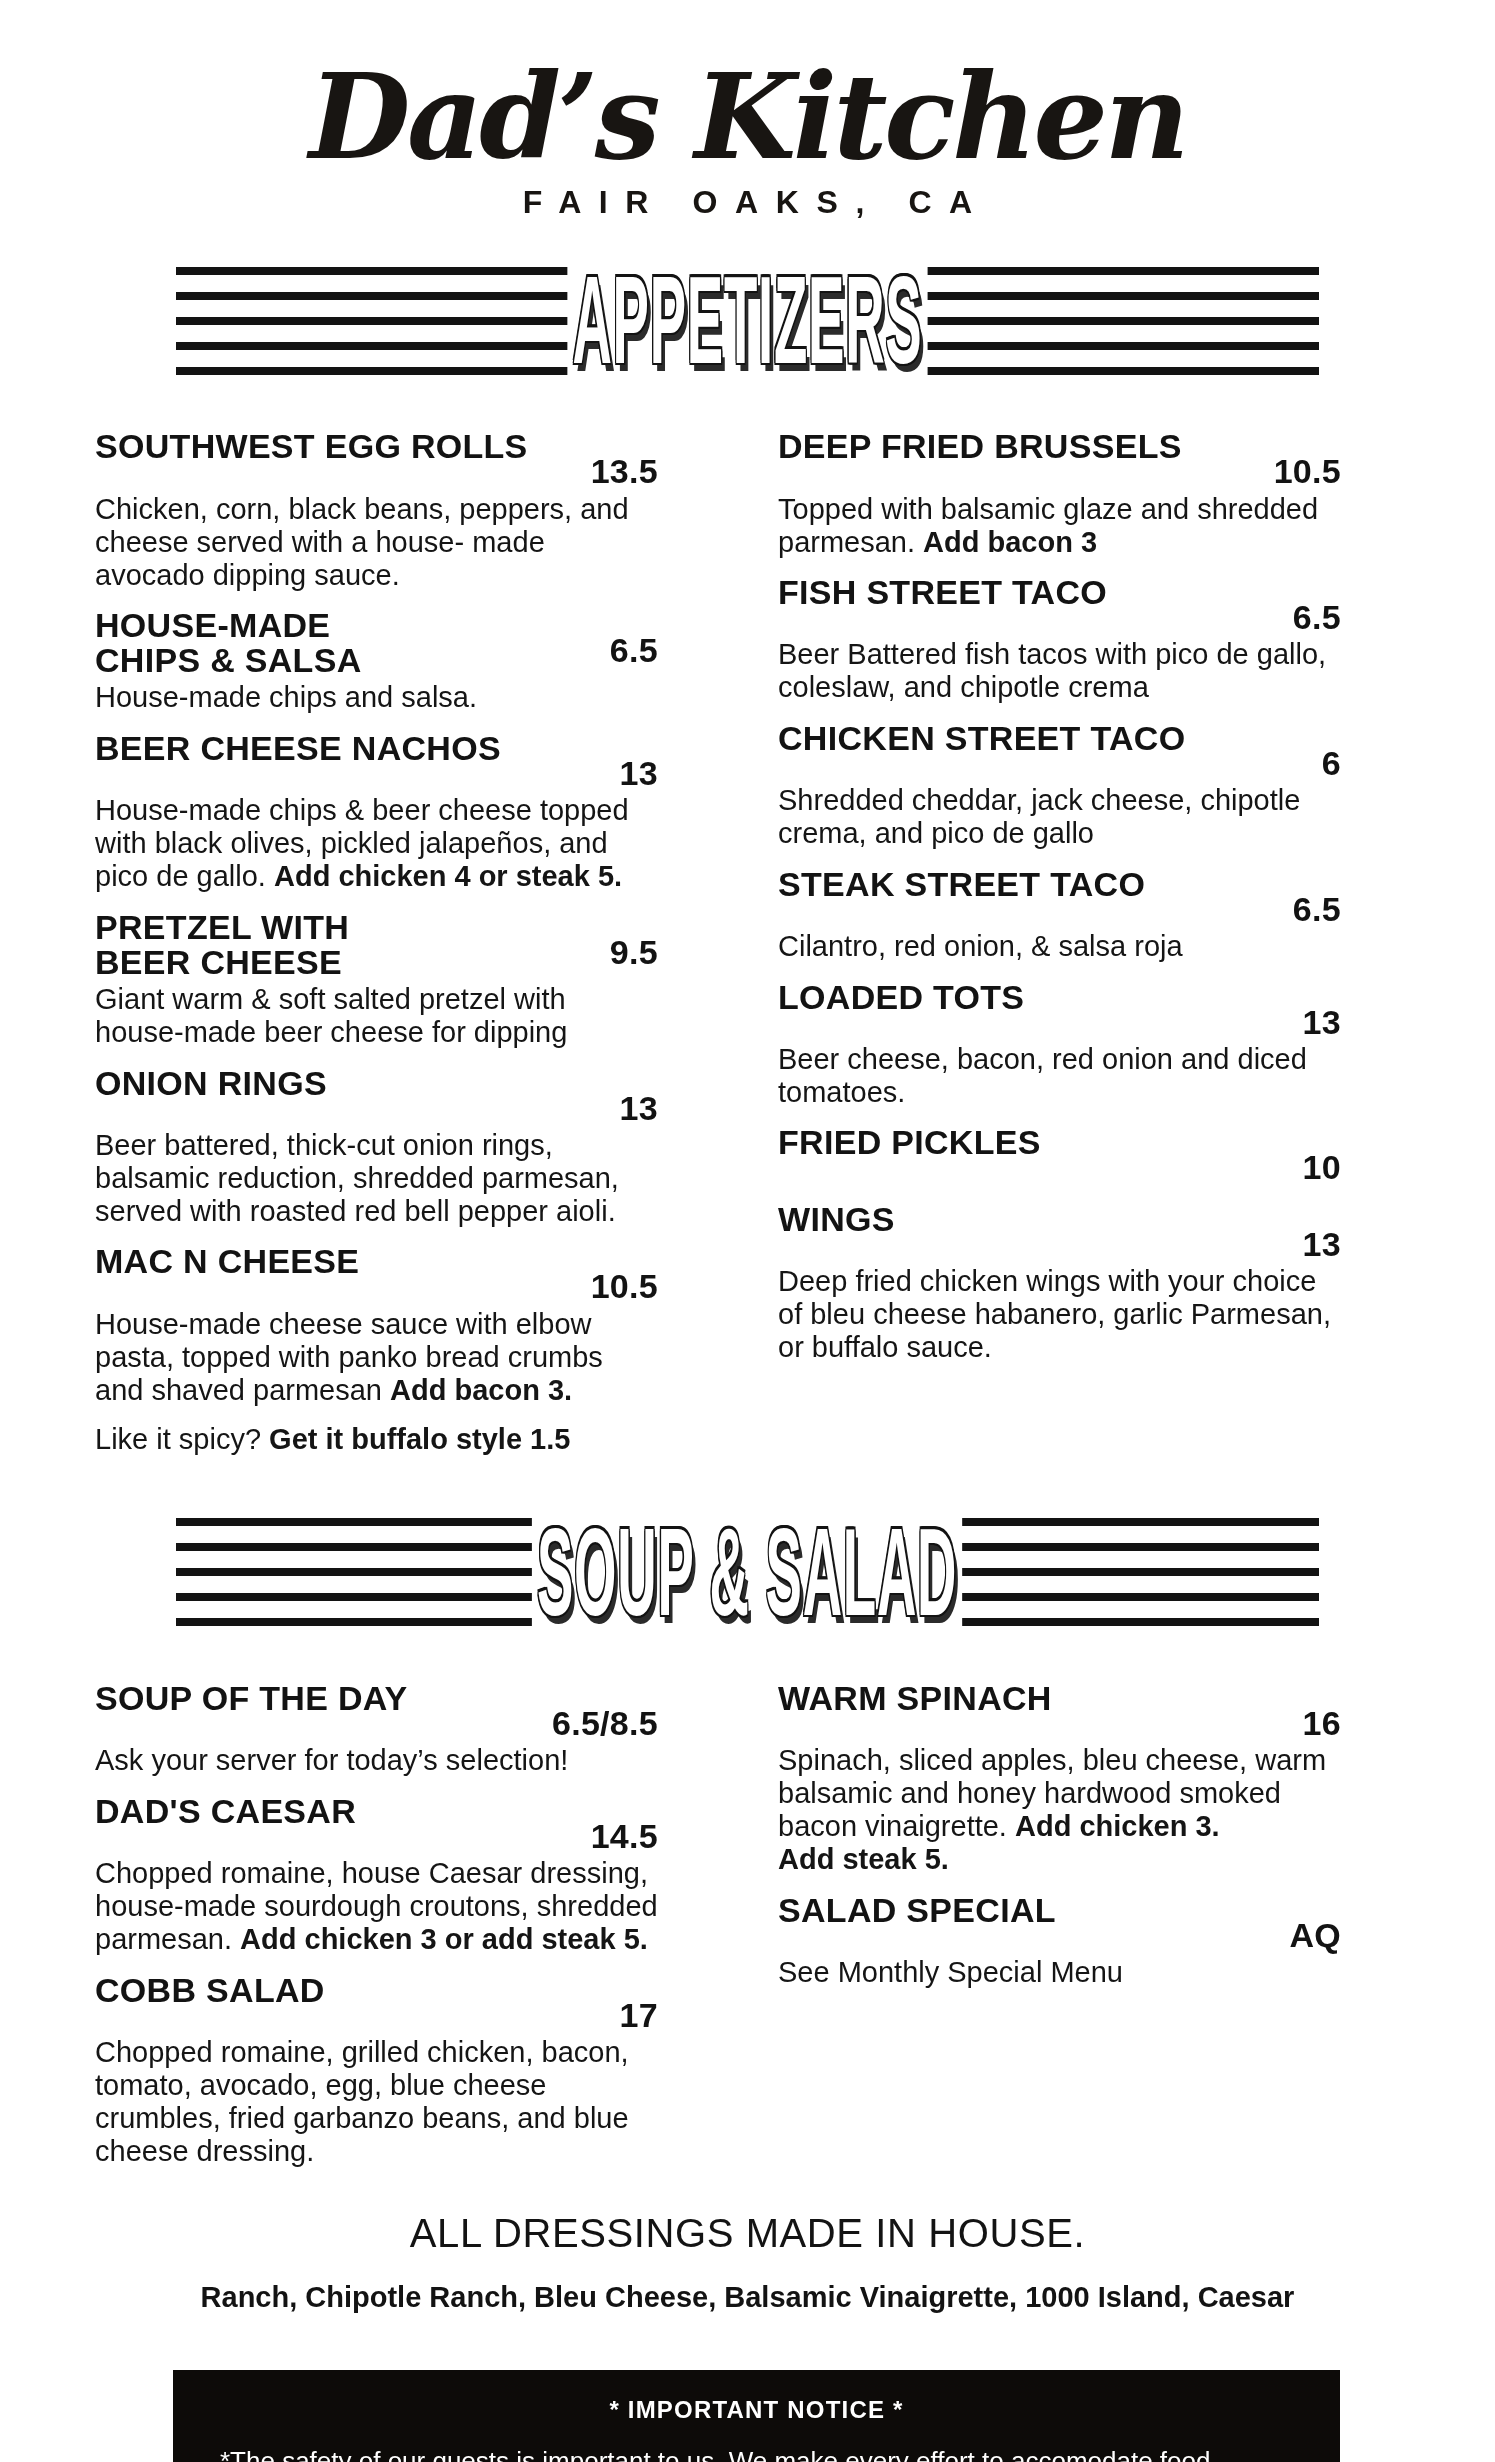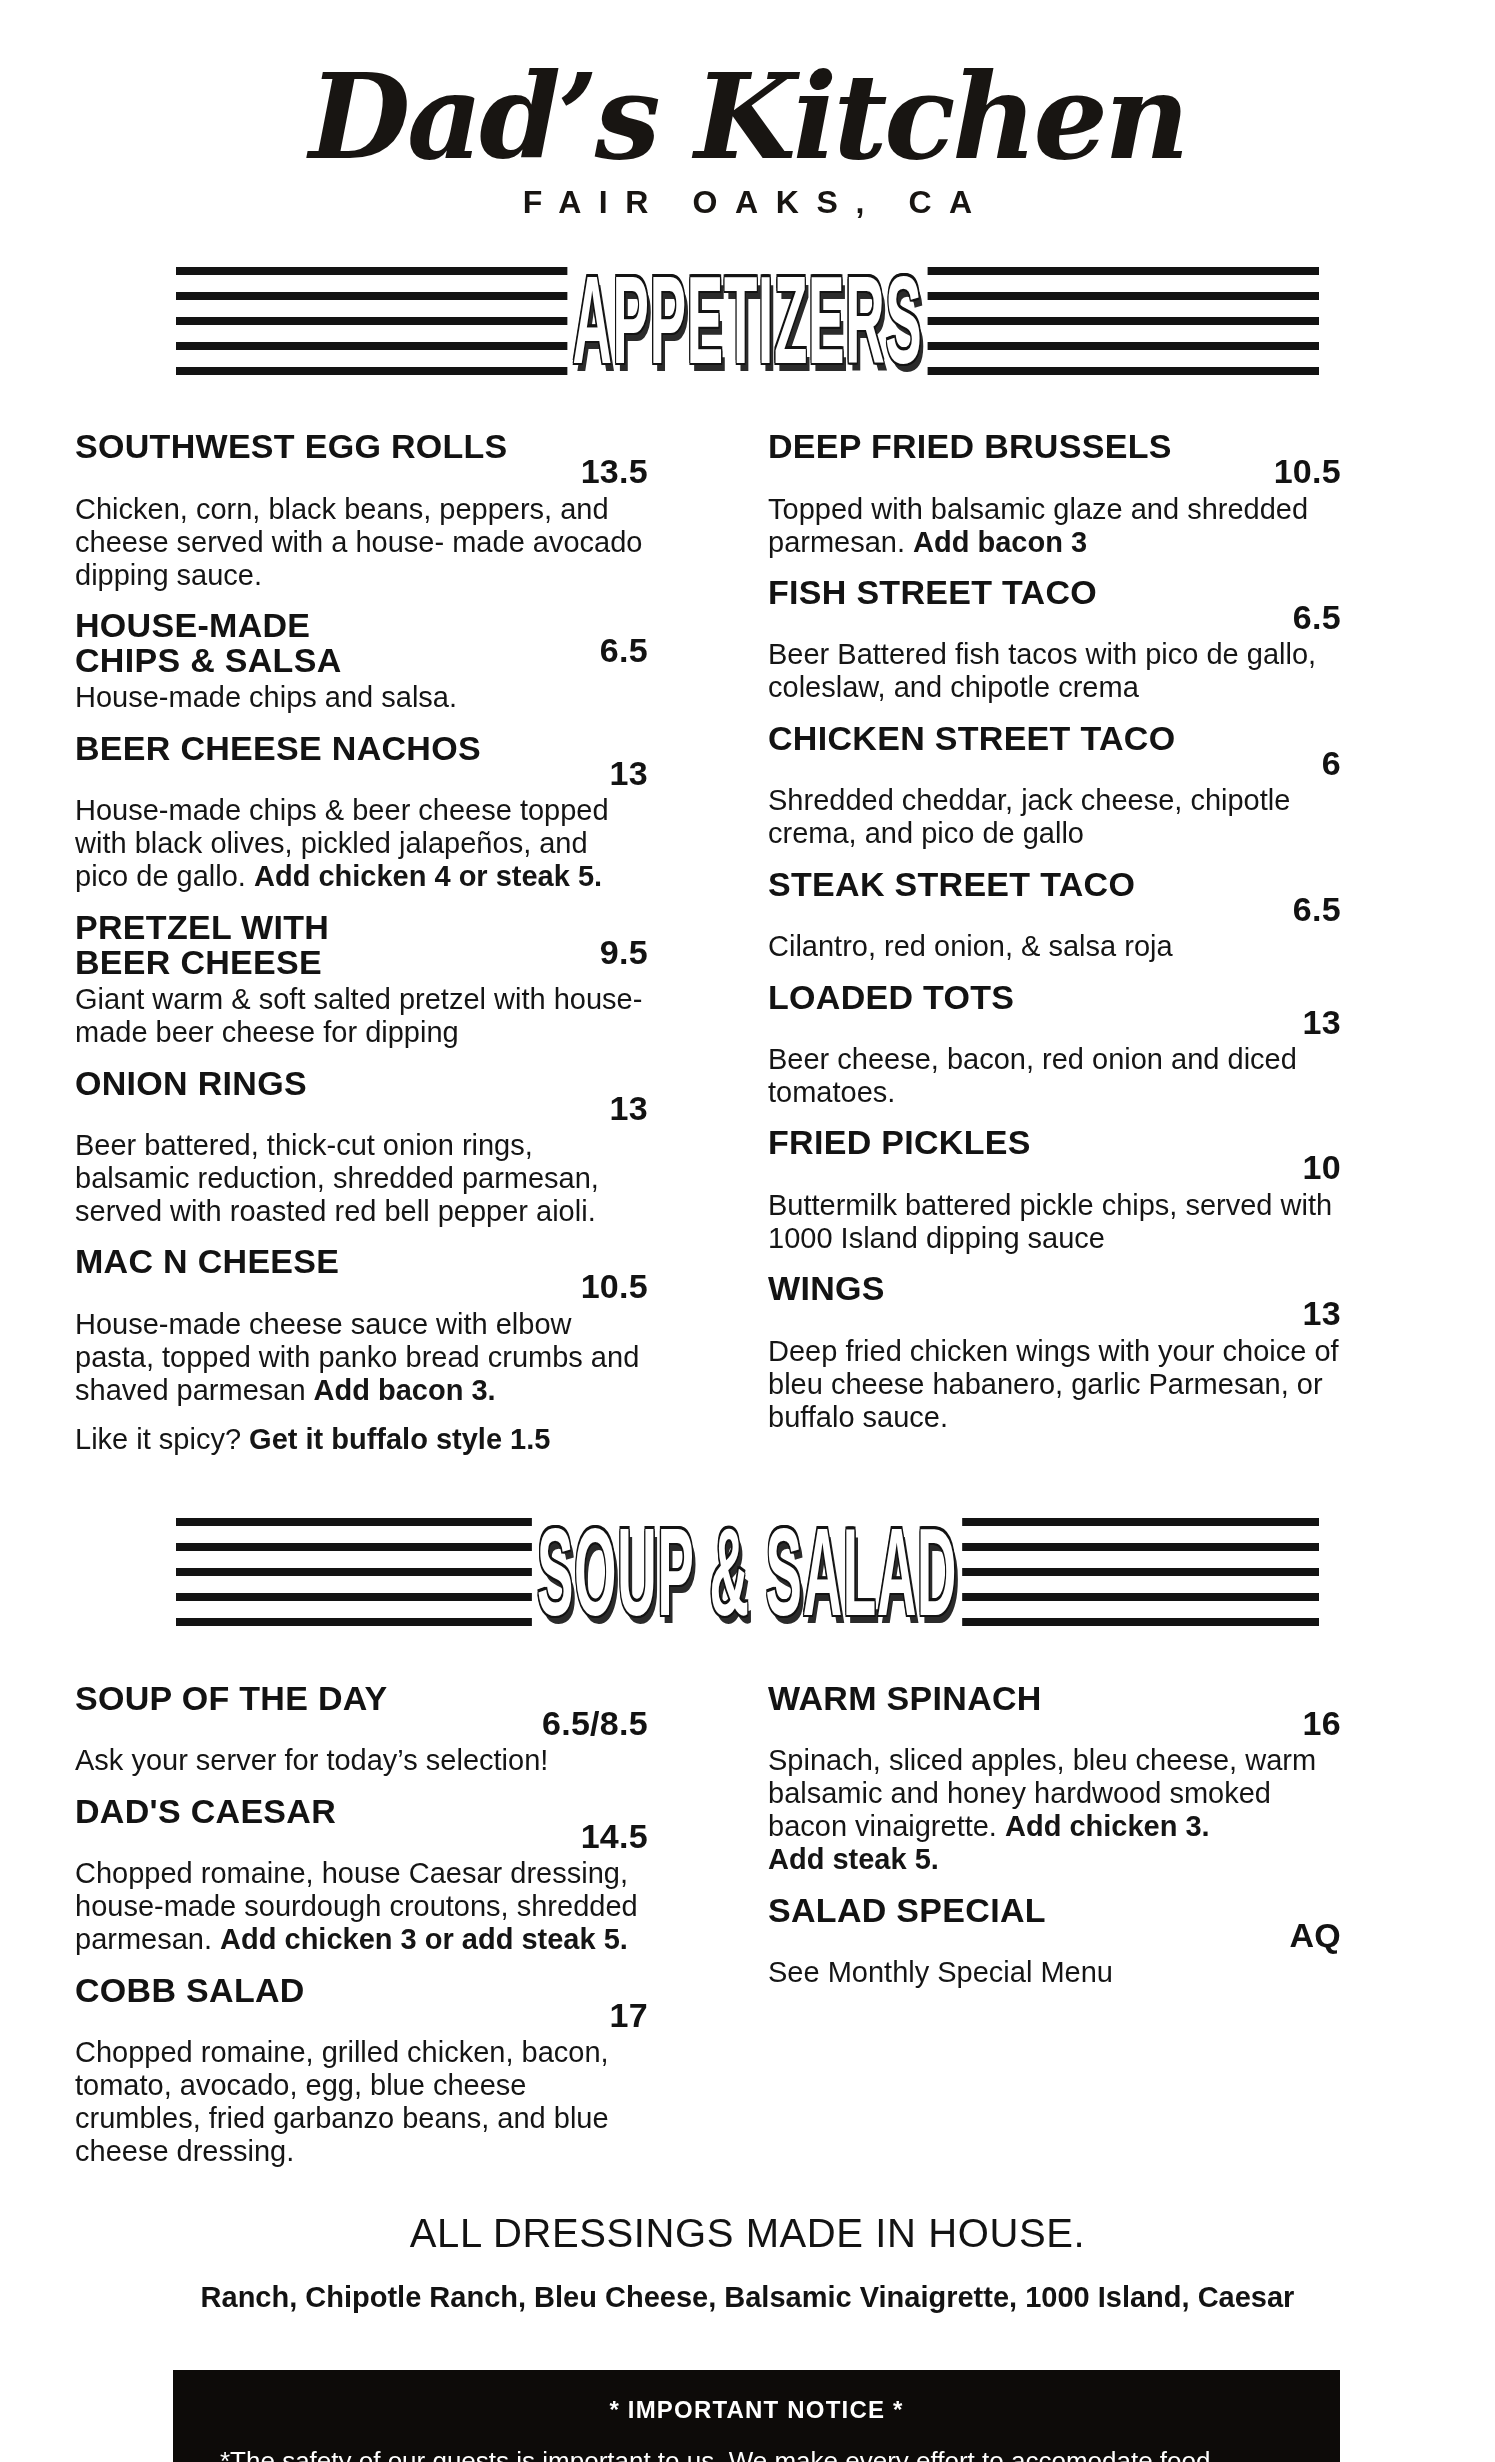--- a/index.html
+++ b/index.html
@@ -68,21 +68,21 @@
       1.8px 1.8px #131313, -1.8px -1.8px #131313, 1.8px -1.8px #131313, -1.8px 1.8px #131313,
       5.9px 5.9px 0 #2b2b2b;
     white-space: nowrap;
   }
 
   
   .cols {
     display: grid;
     grid-template-columns: 1fr 1fr;
     column-gap: 120px;
-    padding: 0 154px 0 75px;
+    padding: 0 154px 0 95px;
     margin-top: 50px;
     align-items: start;
   }
   .item { margin-bottom: 16.4px; }
   .item-head {
     display: flex;
     justify-content: space-between;
     align-items: flex-start;
     font-weight: bold;
     font-size: 34px;
@@ -236,21 +236,20 @@
       <span class="item-price">13</span>
     </div>
     <p class="item-desc"><span class="d">Beer cheese, bacon, red onion and diced tomatoes.</span></p>
   </div>
 
   <div class="item">
     <div class="item-head">
       <span class="item-name">FRIED PICKLES</span>
       <span class="item-price">10</span>
     </div>
-    <p class="item-desc"><span class="d">Buttermilk battered pickle chips, served with 1000 Island dipping sauce</span></p>
   </div>
 
   <div class="item">
     <div class="item-head">
       <span class="item-name">WINGS</span>
       <span class="item-price">13</span>
     </div>
     <p class="item-desc"><span class="d">Deep fried chicken wings with your choice of bleu cheese habanero, garlic Parmesan, or buffalo sauce.</span></p>
   </div>
 </div>

